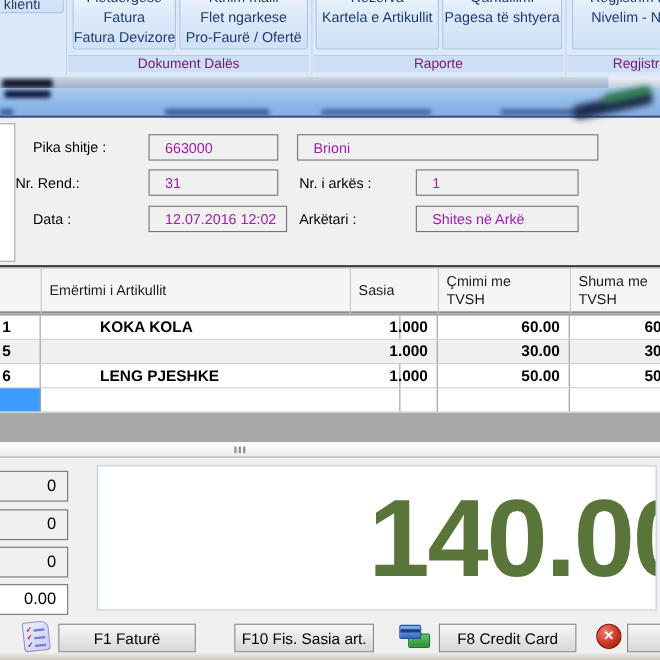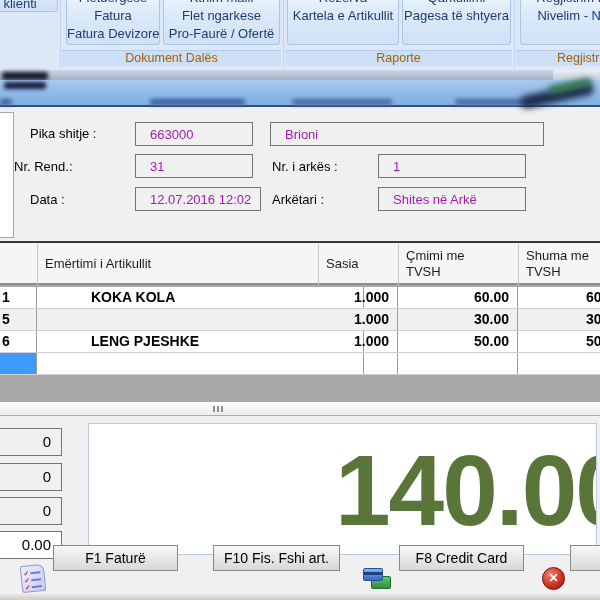--- a/index.html
+++ b/index.html
@@ -10,21 +10,21 @@
   
   .ribbon{position:absolute;left:0;top:0;width:600px;height:70px;background:#dde9f8;overflow:hidden;}
   .rbtn{position:absolute;top:-13px;height:58px;border:1px solid #a9c6e7;border-radius:3px;
         background:linear-gradient(180deg,#f3f8fe,#ddeafa 45%,#cfe1f5);
         color:#1e3c6e;font-size:13px;line-height:18px;text-align:center;padding-top:1px;cursor:default;}
   .rbtn .ln{height:18px;white-space:nowrap;overflow:hidden;}
   .rbtn-frag{position:absolute;left:-36px;top:-34px;width:94px;height:46px;border:1px solid #a9c6e7;border-radius:3px;
         background:linear-gradient(180deg,#f3f8fe,#ddeafa 45%,#cfe1f5);color:#1e3c6e;font-size:13px;
         display:flex;align-items:flex-end;justify-content:center;padding-bottom:0;white-space:nowrap;}
   .rlabel{position:absolute;top:50px;height:16px;background:#cddff4;border-top:1px solid #b6cce9;
-        color:#a16207;font-size:12.5px;line-height:15px;text-align:center;border-radius:0 0 3px 3px;
+        color:#701a75;font-size:12.5px;line-height:15px;text-align:center;border-radius:0 0 3px 3px;
         white-space:nowrap;overflow:hidden;}
   .rsep{position:absolute;top:0;width:1px;height:68px;background:#c0d4ee;}
 
   
   .chromebar{position:absolute;left:0;top:70px;width:600px;height:10px;
         background:linear-gradient(180deg,#ccd7e5,#9fb1c8);}
   .chromebar-right{position:absolute;left:553px;top:70px;width:47px;height:10px;
         background:linear-gradient(180deg,#e9eef5,#c3ced someting);background:linear-gradient(180deg,#e9eef5,#c3cedd);}
   .chrome-blur{position:absolute;left:2px;top:72px;width:46px;height:8px;background:#15192e;
         filter:blur(2px);border-radius:2px;}
@@ -73,21 +73,21 @@
   
   .totfield{position:absolute;left:-44px;width:106px;height:28px;border:1px solid #747474;background:#f0f0f0;
         font-size:15px;color:#000;text-align:right;padding-right:10px;line-height:26px;}
   .totfield.white{background:#fff;}
   .display{position:absolute;left:88px;top:423px;width:509px;height:132px;background:#fff;
         border:1px solid #b9cadb;overflow:hidden;}
   .grand{position:absolute;left:246px;top:16px;font-size:100px;line-height:100px;font-weight:bold;
         color:#5a7539;white-space:nowrap;letter-spacing:-2px;}
 
   
-  .fbtn{position:absolute;top:545px;height:26px;border:1px solid #898989;
+  .fbtn{position:absolute;top:567px;height:26px;border:1px solid #898989;
         background:linear-gradient(180deg,#f7f7f7,#eaeaea 40%,#d8d8d8);
         font-size:14px;color:#000;text-align:center;line-height:24px;white-space:nowrap;overflow:hidden;cursor:default;}
   .doc-icon{position:absolute;left:21px;top:565px;width:24px;height:27px;transform:rotate(-6deg);
         background:linear-gradient(135deg,#eef0fd,#c9cbf2);border:1px solid #8f93cd;border-radius:2px 7px 3px 3px;
         padding:3px 2px 0 2px;}
   .doc-row{display:flex;align-items:center;height:7px;}
   .doc-check{color:#c81616;font-size:7px;line-height:7px;font-weight:bold;}
   .doc-line{width:10px;height:2px;background:#7478cf;margin-left:1px;}
   .card-icon{position:absolute;left:363px;top:567px;width:28px;height:24px;}
   .card-back{position:absolute;left:8px;top:9px;width:20px;height:13px;border-radius:2px;
@@ -241,21 +241,21 @@
     <div class="doc-row">
         <span class="doc-check">✓</span>
         <span class="doc-line"></span>
       </div>
     <div class="doc-row">
         <span class="doc-check">✓</span>
         <span class="doc-line"></span>
       </div>
   </div>
   <div class="fbtn" style="left:53px;width:125px">F1 Faturë</div>
-  <div class="fbtn" style="left:213px;width:127px">F10 Fis. Fshi art.</div>
+  <div class="fbtn" style="left:213px;width:127px">F10 Fis. Sasia art.</div>
   <div class="card-icon">
     <div class="card-back"></div>
     <div class="card-front">
         <div class="card-stripe"></div>
       </div>
   </div>
   <div class="fbtn" style="left:399px;width:125px">F8 Credit Card</div>
   <div class="close-btn">✕</div>
   <div class="fbtn" style="left:570px;width:40px"></div>
   <div class="bottom-edge"></div>

